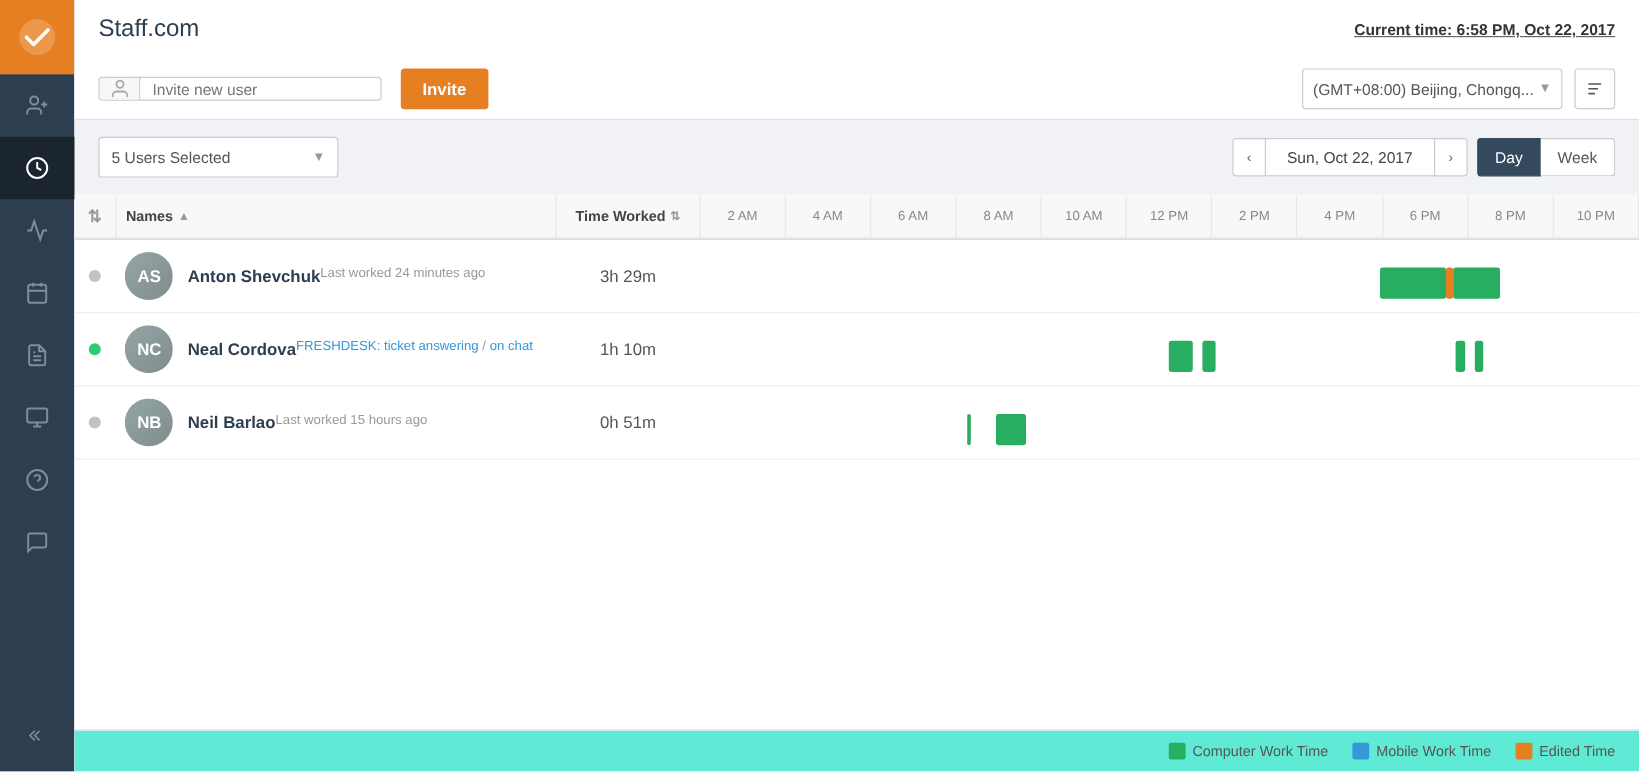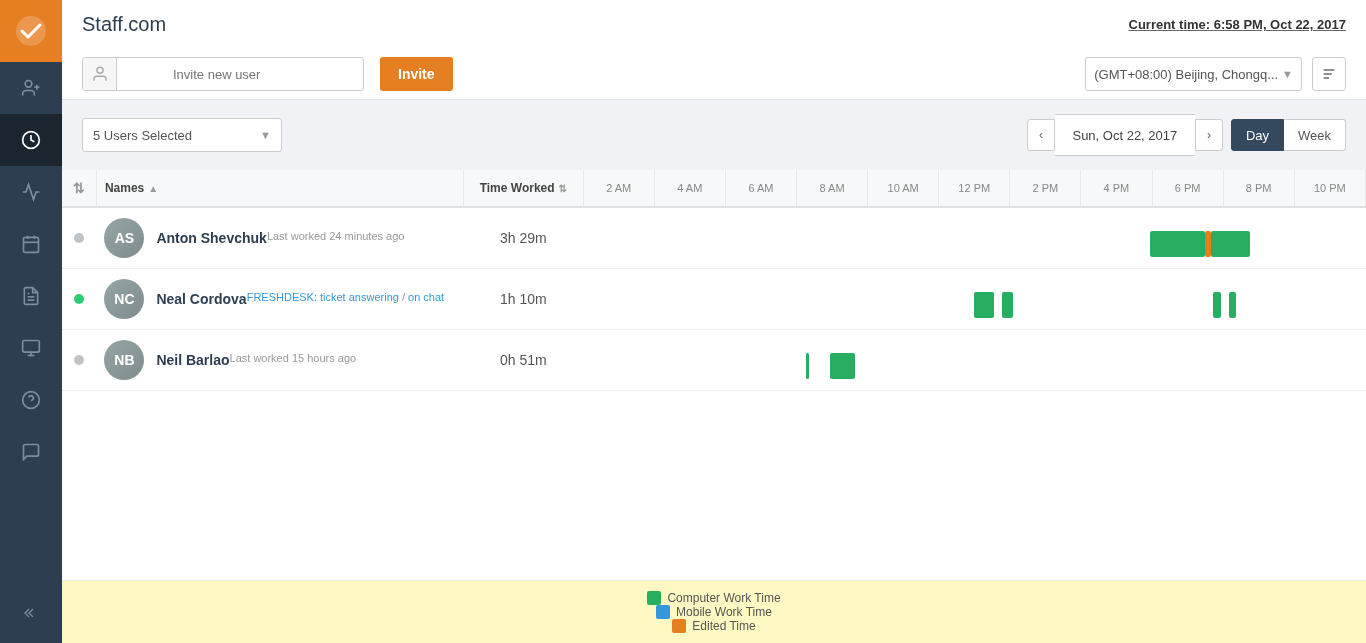--- a/index.html
+++ b/index.html
@@ -96,23 +96,22 @@
       align-items: center;
       height: 50px;
       gap: 10px;
     }
     .invite-input-wrap {
       display: flex;
       align-items: center;
       border: 1px solid #ccc;
       border-radius: 3px;
       background: #fff;
-      height: 34px;
+      height: 20px;
       overflow: hidden;
-      gap: 46px;
     }
     .invite-icon {
       width: 34px;
       height: 34px;
       display: flex;
       align-items: center;
       justify-content: center;
       background: #f7f7f7;
       border-right: 1px solid #ccc;
     }
@@ -197,21 +196,21 @@
       align-items: center;
       justify-content: center;
       border: 1px solid #ccc;
       background: #fff;
       cursor: pointer;
       color: #666;
       font-size: 12px;
     }
     .date-nav-btn:first-child { border-radius: 3px 0 0 3px; }
     .date-display {
-      height: 42px;
+      height: 32px;
       padding: 0 12px;
       display: flex;
       align-items: center;
       border-top: 1px solid #ccc;
       border-bottom: 1px solid #ccc;
       background: #fff;
       font-size: 13px;
       color: #444;
       min-width: 140px;
       justify-content: center;
@@ -350,23 +349,23 @@
     }
     .bar-green { background: #27ae60; }
     .bar-orange { background: #e67e22; }
 
     
     .legend {
       padding: 10px 20px;
       display: flex;
       align-items: center;
       justify-content: flex-end;
-      background: #fef9c3;
+      gap: 20px;
+      background: #5eead4;
       border-top: 1px solid #eee;
-      flex-direction: column;
     }
     .legend-item {
       display: flex;
       align-items: center;
       gap: 6px;
       font-size: 12px;
       color: #555;
     }
     .legend-color {
       width: 14px;

